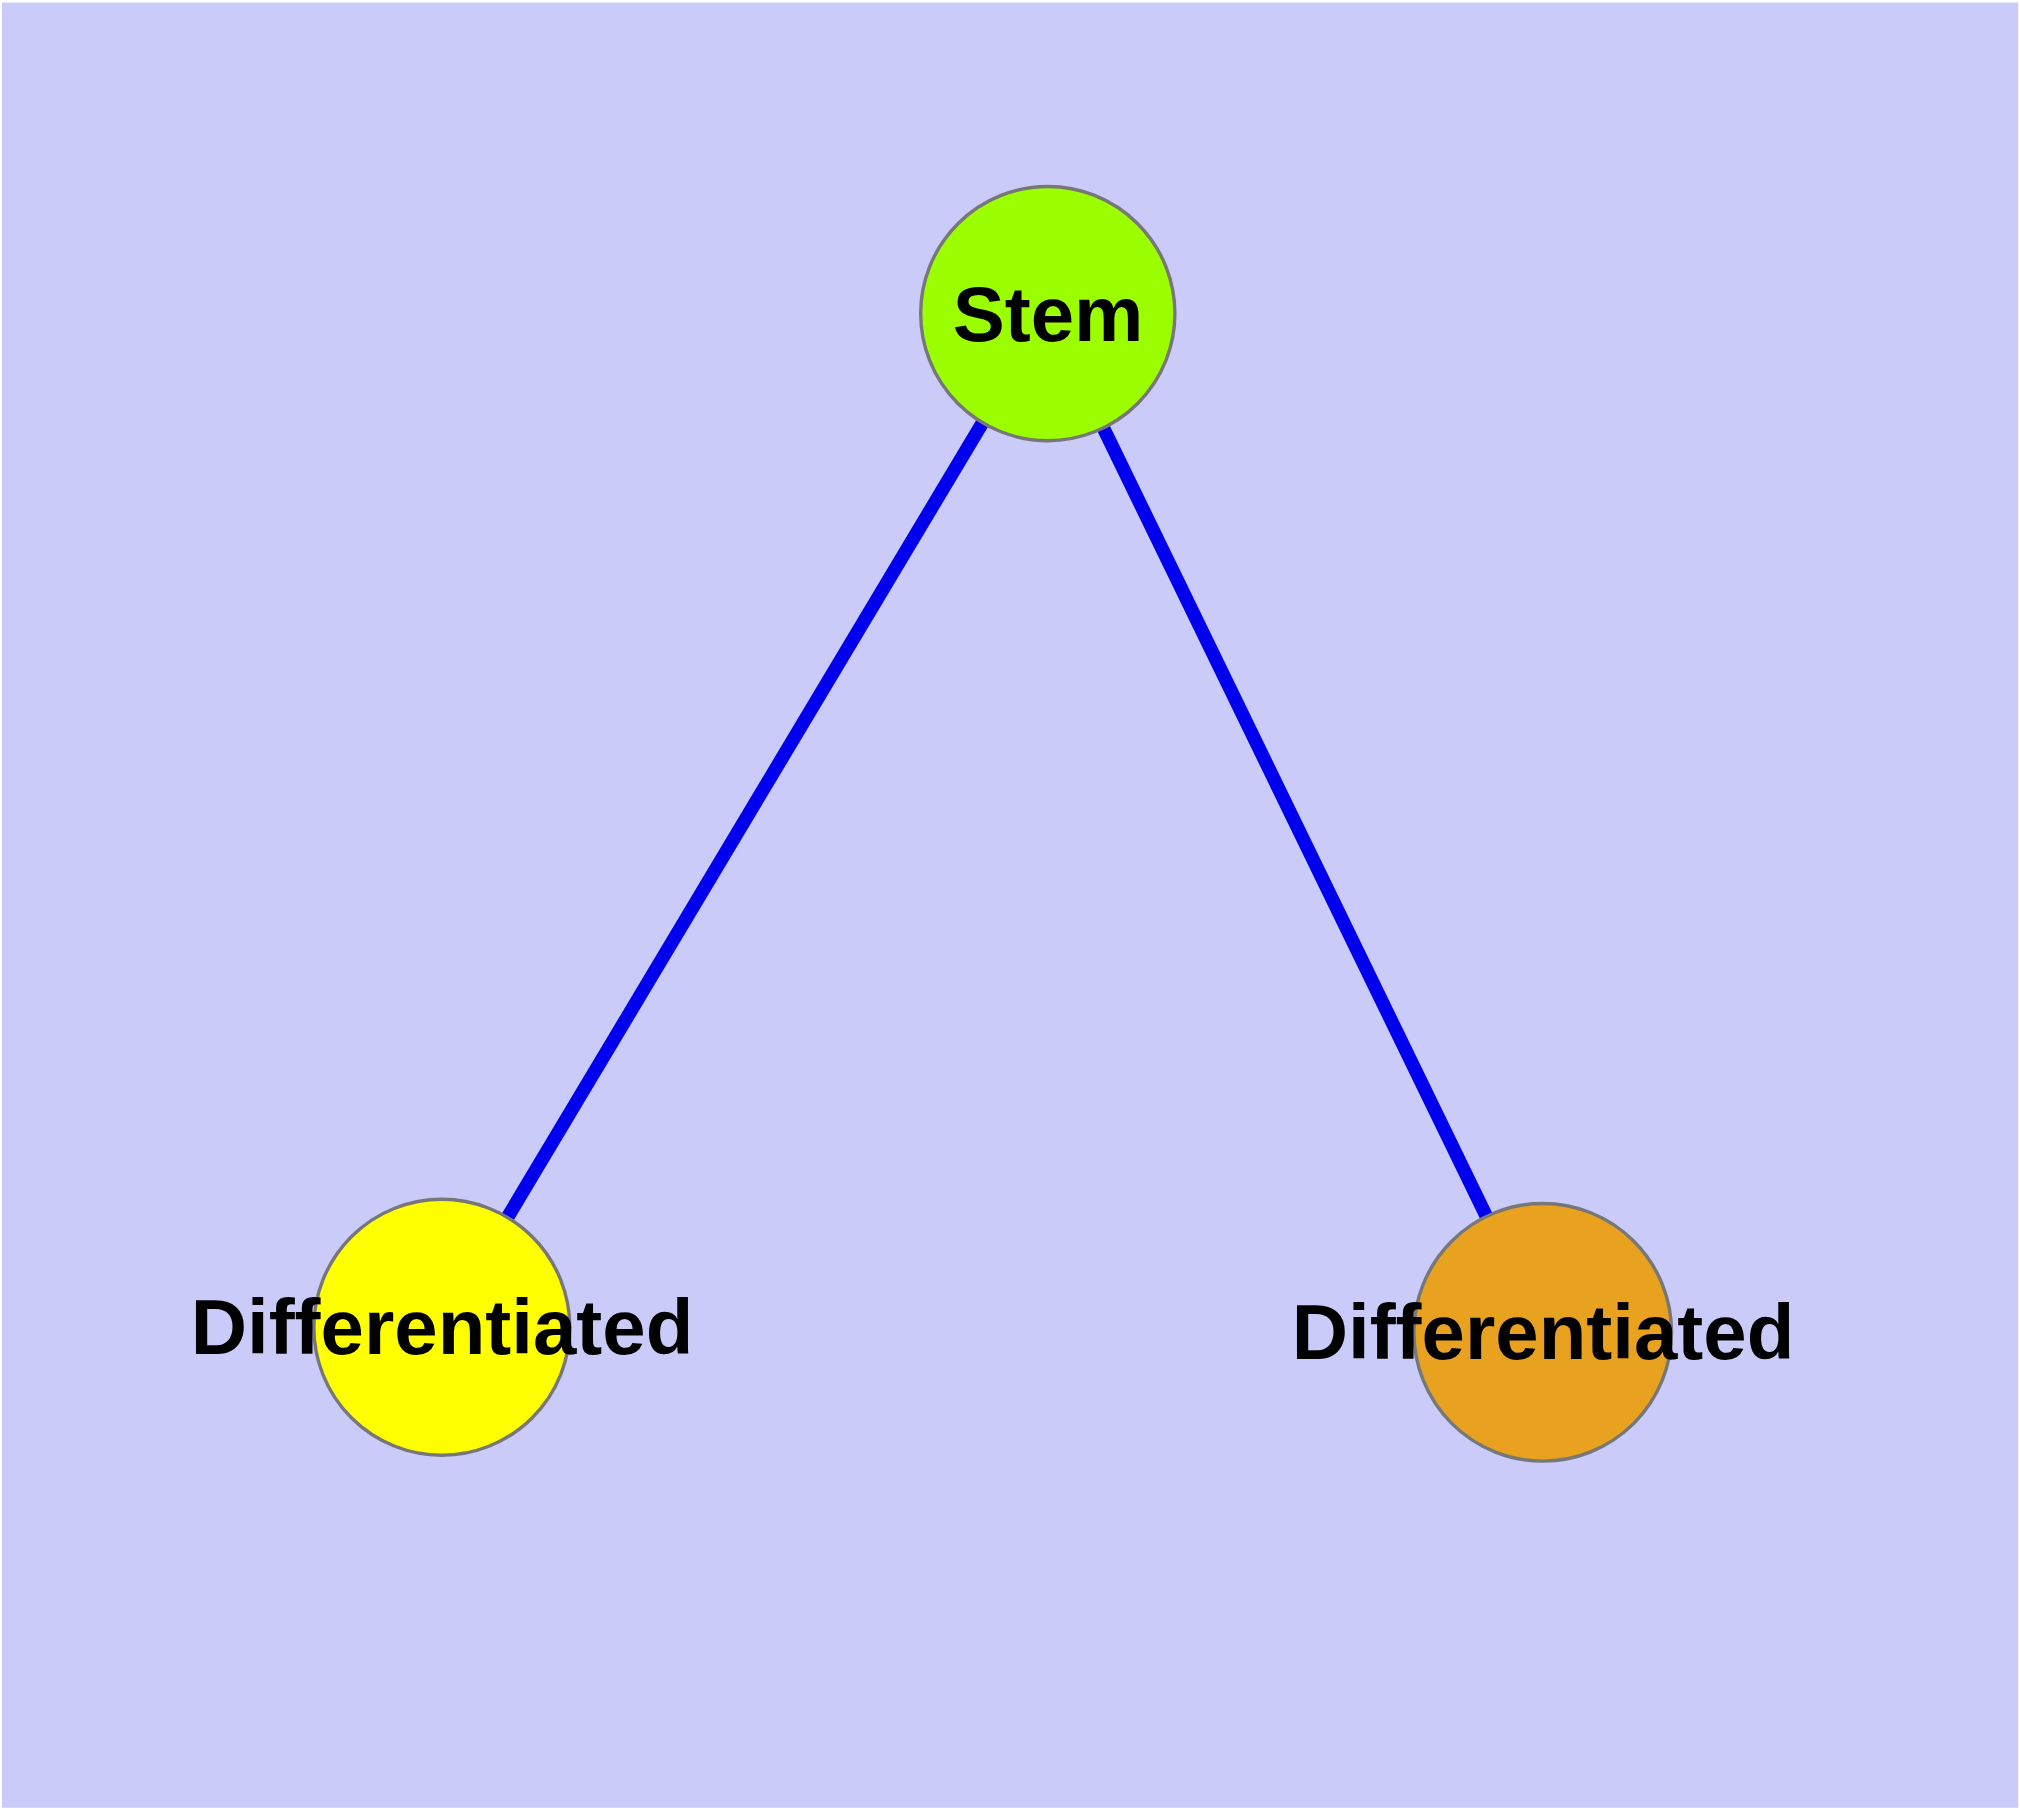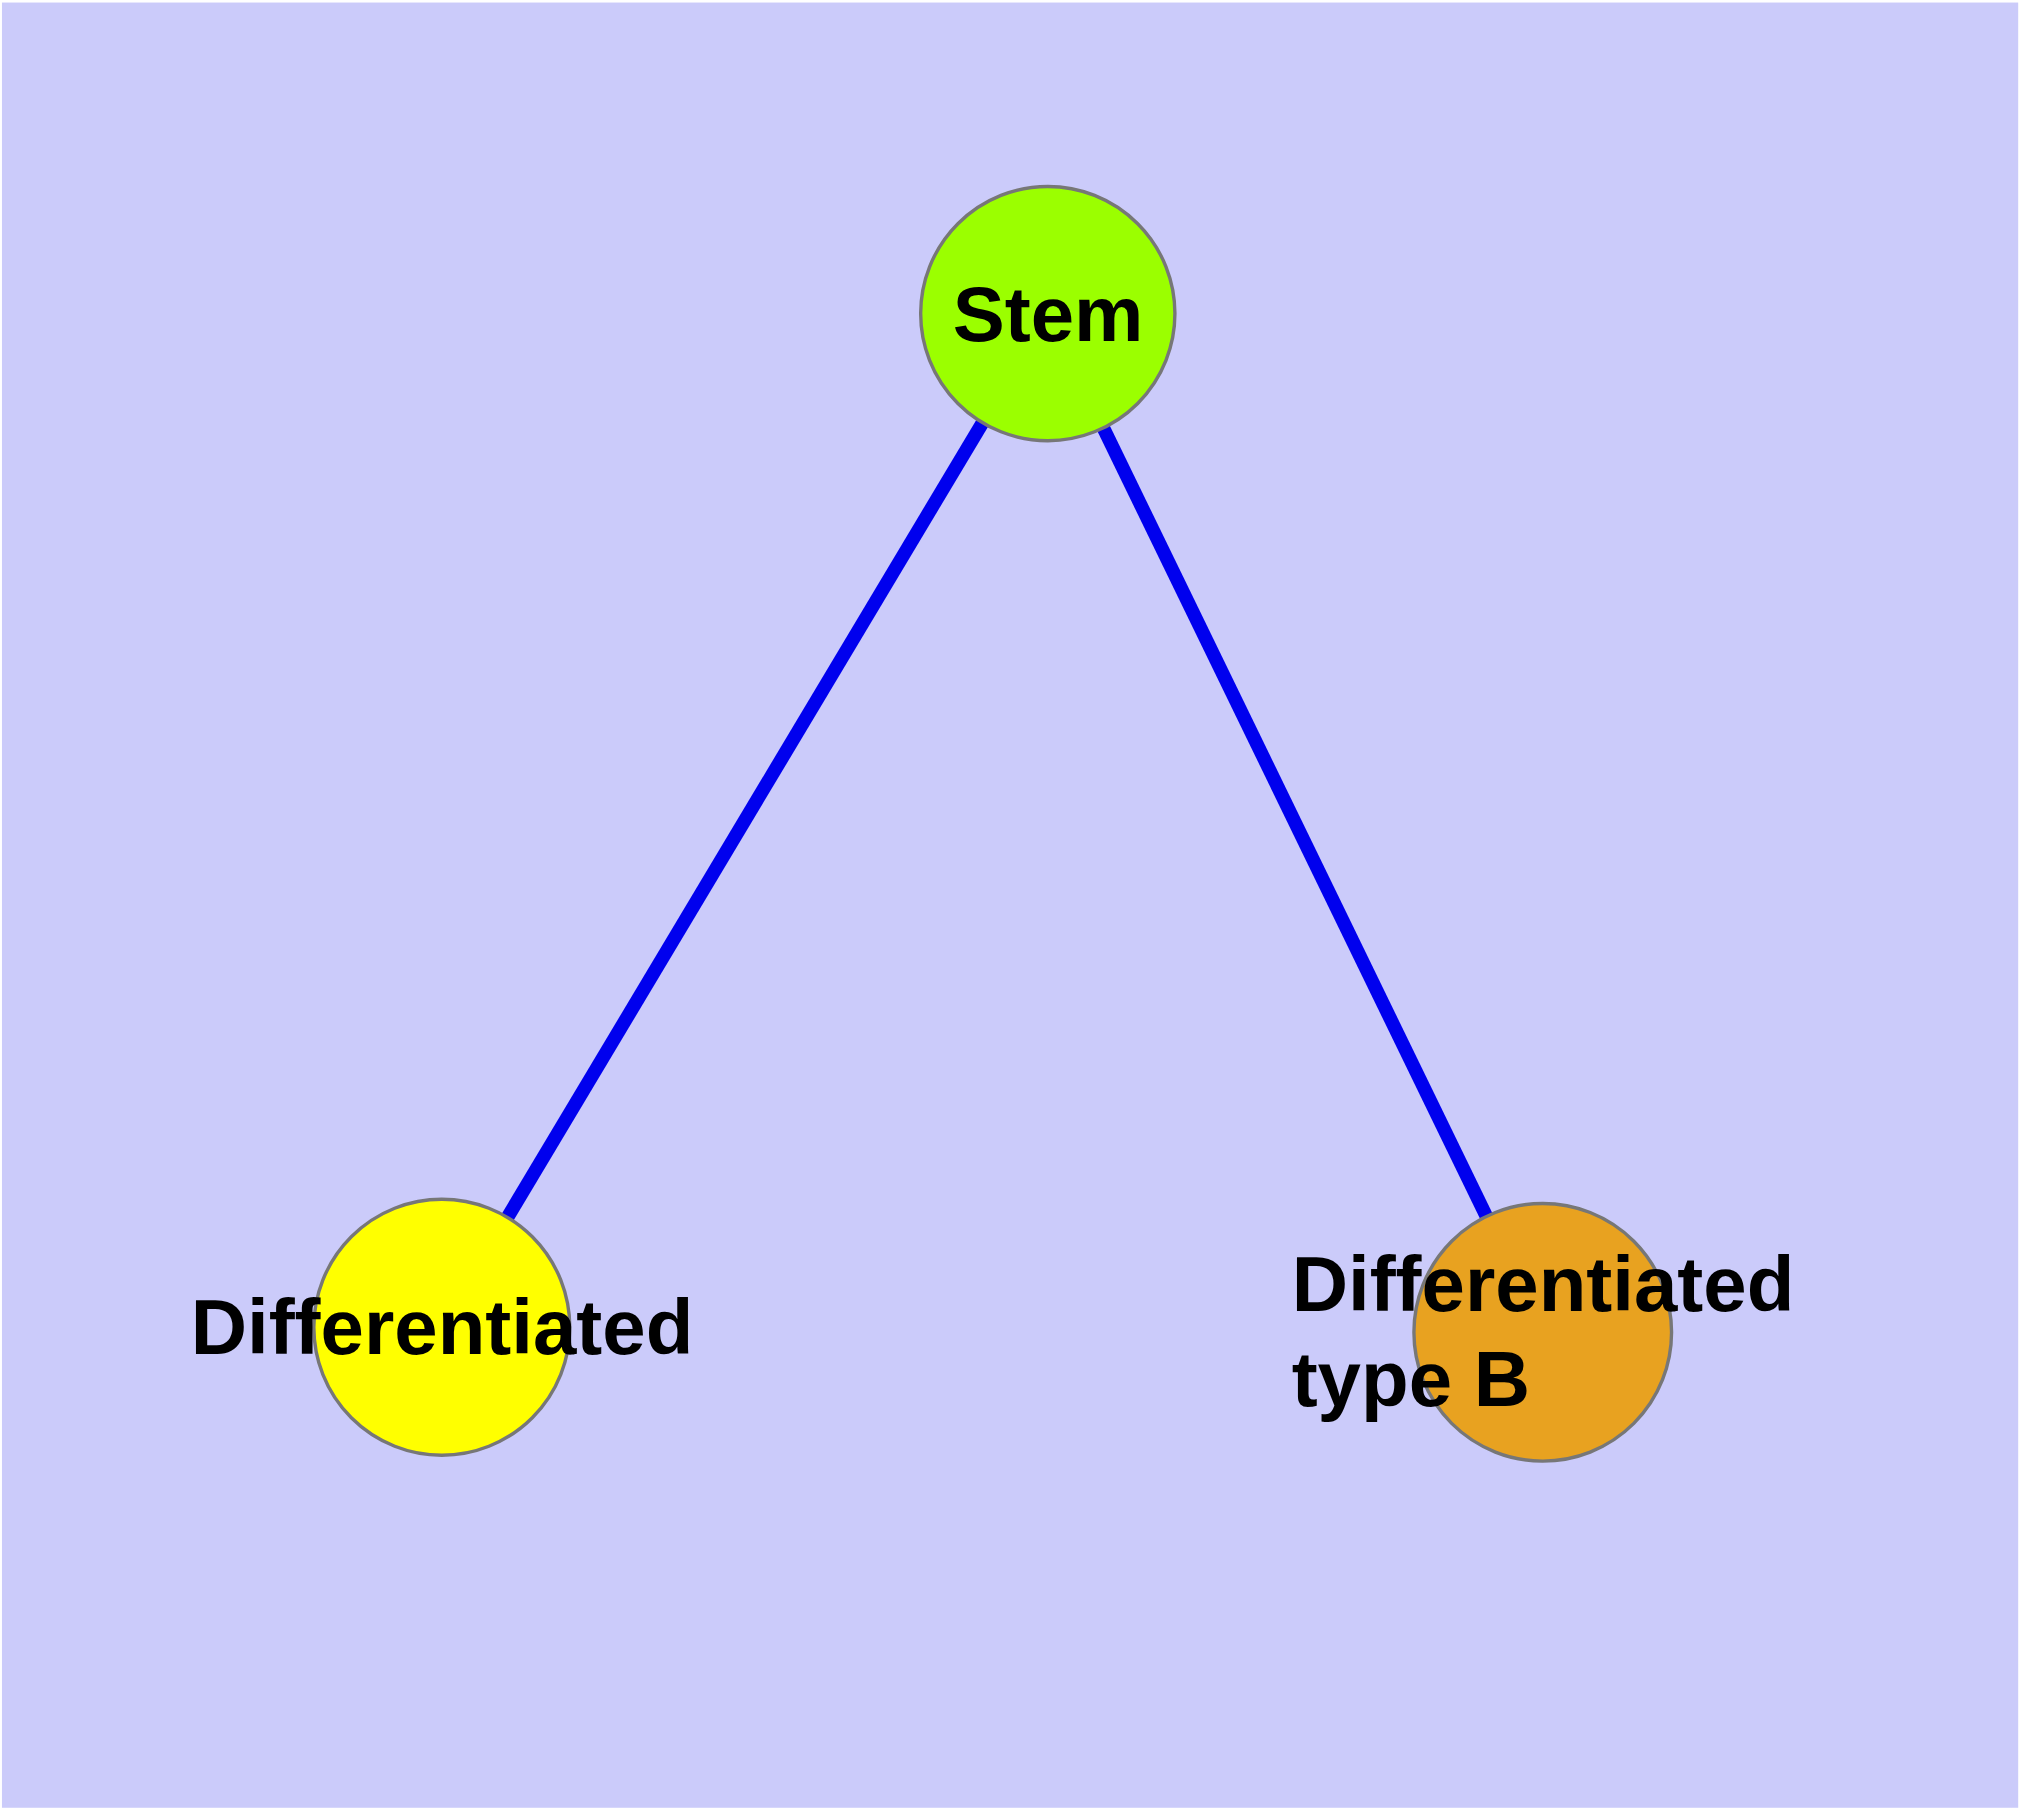--- a/index.html
+++ b/index.html
@@ -25,21 +25,21 @@
   .edge {
     stroke-width: 16;
     fill: none;
   }
   .node-circle {
     stroke-width: 4;
   }
   .node-label {
     position: absolute;
     transform: translate(-50%, -50%);
-    text-align: left;
+    text-align: center;
     white-space: nowrap;
     color: #000000;
     font-weight: 700;
     font-size: 78px;
     line-height: 95px;
     letter-spacing: 0;
   }
   .node-label .label-line {
     display: block;
   }
@@ -67,17 +67,16 @@
   <div class="node-label" style="left:1048px; top:314px;">
     <span class="label-line">Stem</span>
   </div>
 
   <div class="node-label" style="left:442px; top:1327px;">
     <span class="label-line">Differentiated</span>
   </div>
 
   <div class="node-label" style="left:1543px; top:1332px;">
     <span class="label-line">Differentiated</span>
-    <span class="label-line">type B</span>
   </div>
 
 </div>
 
 
 </body></html>

